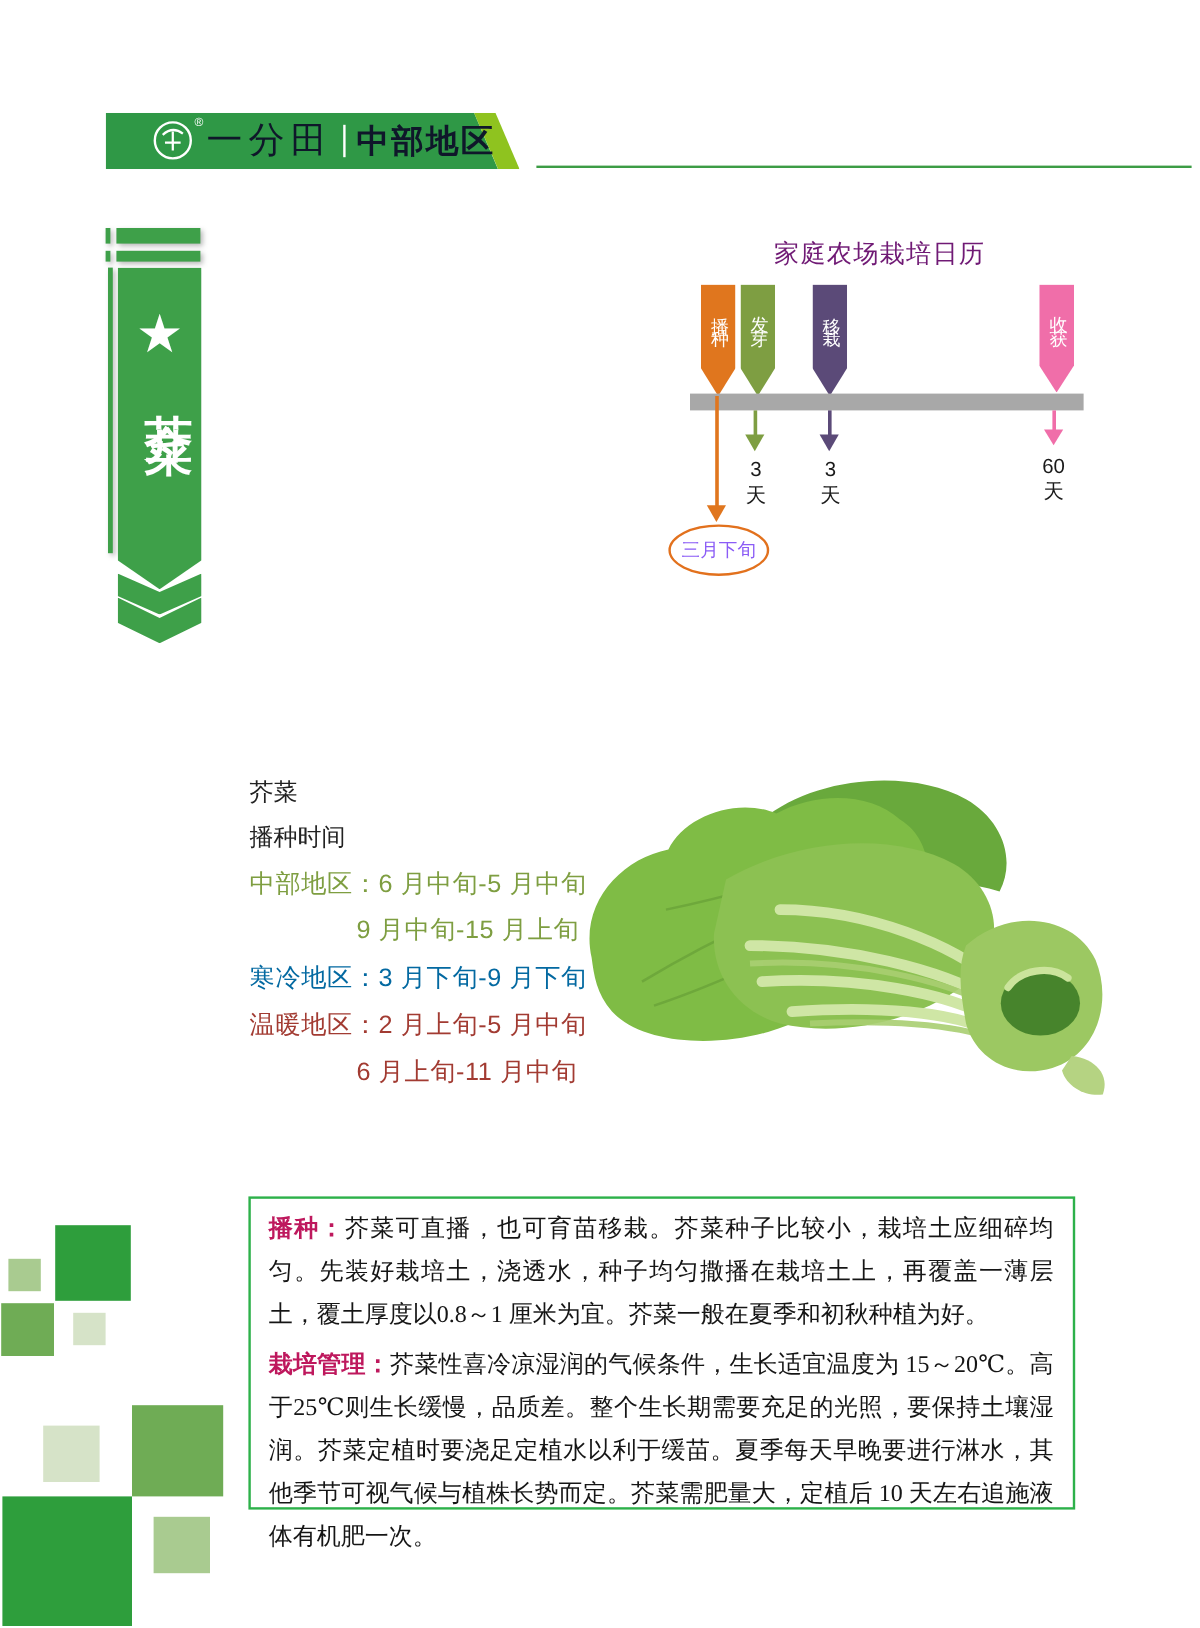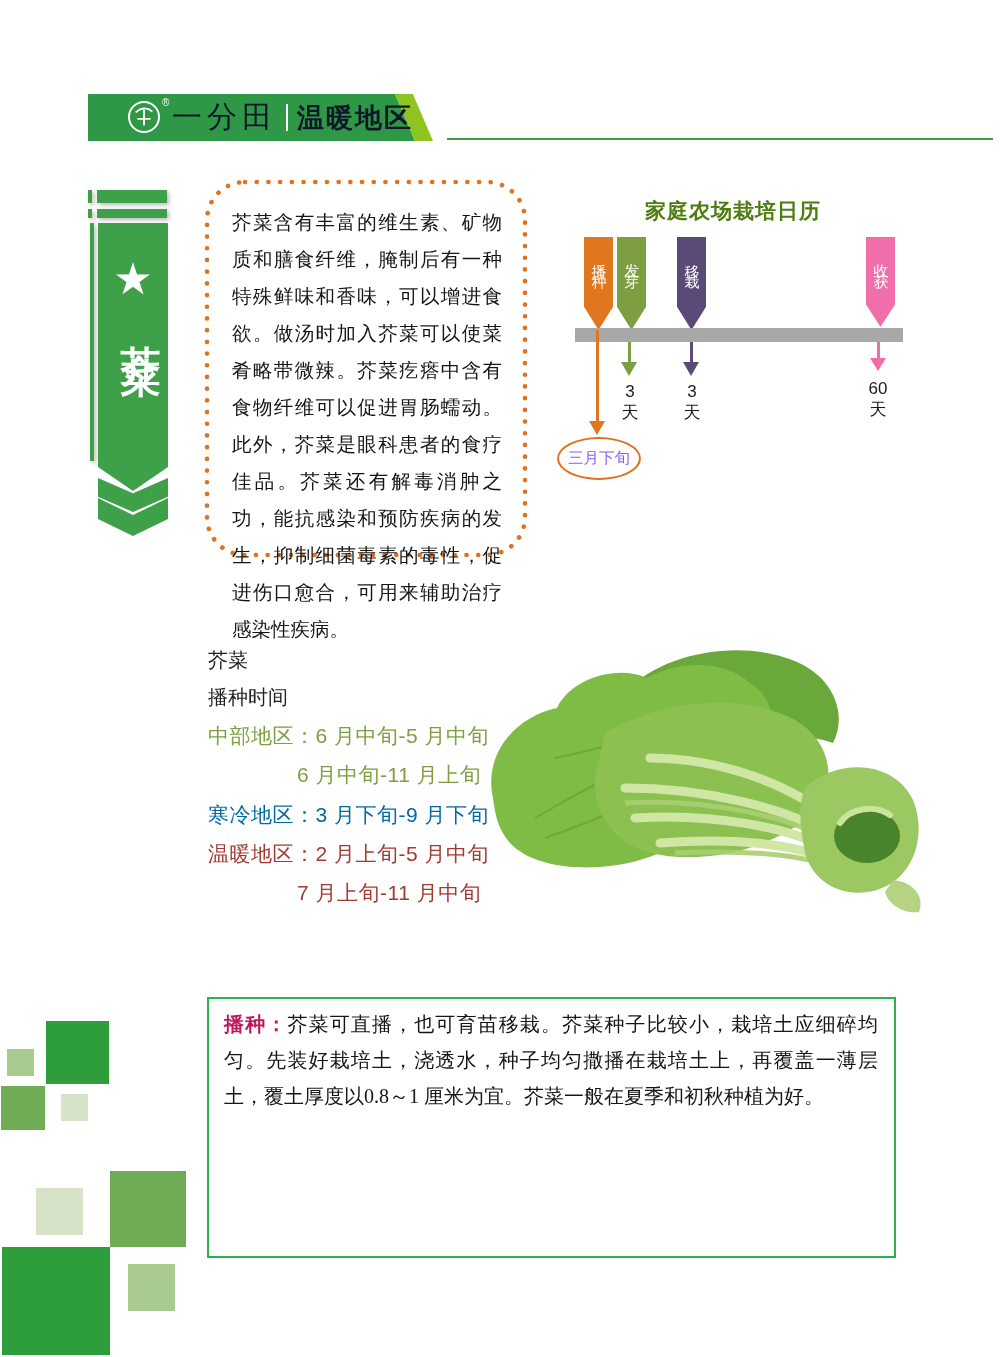--- a/index.html
+++ b/index.html
@@ -39,21 +39,21 @@
             clip-path:polygon(0 0,50% 45%,100% 0,100% 55%,50% 100%,0 55%);}
   .rb-chev2{left:10px;top:312px;width:70px;height:38px;
             clip-path:polygon(0 0,50% 45%,100% 0,100% 55%,50% 100%,0 55%);}
 
   
   .intro-box{left:203px;top:178px;width:326px;height:381px;}
   .intro-text{position:absolute;left:29px;right:27px;top:26px;font-size:19.5px;line-height:37px;
               text-align:justify;color:#151515;}
 
   
-  .cal-title{left:645px;top:197px;width:200px;font-size:21px;font-weight:700;color:#4d7c0f;letter-spacing:1px;}
+  .cal-title{left:645px;top:197px;width:200px;font-size:21px;font-weight:400;color:#701a75;letter-spacing:1px;}
   .stage{position:absolute;top:237px;width:29px;height:93px;
          clip-path:polygon(0 0,100% 0,100% 75%,50% 100%,0 75%);display:flex;justify-content:center;}
   .stage-label{writing-mode:vertical-rl;text-orientation:upright;color:#fff;font-size:15px;
                letter-spacing:10px;margin-top:15px;font-weight:500;}
   .timeline{left:575px;top:328px;width:328px;height:14px;background:#A8A8A8;}
   .aline{position:absolute;width:3px;}
   .ahead{position:absolute;width:0;height:0;border-left:8.5px solid transparent;border-right:8.5px solid transparent;}
   .day{position:absolute;width:44px;text-align:center;font-size:17px;line-height:21px;color:#1a1a1a;font-weight:500;}
   .note-ellipse{left:557px;top:437px;width:84px;height:43px;border:2.5px solid #E2711D;border-radius:50%;
                 display:flex;align-items:center;justify-content:center;font-size:15.5px;color:#8b5cf6;box-sizing:border-box;}
@@ -90,45 +90,39 @@
   <div class="abs logo-circle">
     <svg viewBox="0 0 30 30" width="28" height="28" style="display:block;margin:0 auto;">
       <path d="M6,10 Q15,2 24,9" stroke="#fff" stroke-width="2" fill="none"></path>
       <path d="M15,7 L15,24 M8,17 L22,17" stroke="#fff" stroke-width="2" fill="none"></path>
     </svg>
   </div>
   <div class="abs logo-reg">®</div>
   <div class="abs brand-row">
     <span class="brand-name">一分田</span>
     <span class="brand-div"></span>
-    <span class="brand-suffix">温暖地区</span>
+    <span class="brand-suffix">中部地区</span>
   </div>
 
   <div class="abs ribbon">
     <div class="rb rb-sliver1"></div>
     <div class="rb rb-bar1"></div>
     <div class="rb rb-sliver2"></div>
     <div class="rb rb-bar2"></div>
     <div class="rb rb-bodysliver"></div>
     <div class="rb rb-body">
       <div style="width:100%;">
         <div class="rb-star">★</div>
         <span class="rb-title">芥菜</span>
       </div>
     </div>
     <div class="rb rb-chev1"></div>
     <div class="rb rb-chev2"></div>
   </div>
 
-  <div class="abs intro-box">
-    <svg width="326" height="381" style="position:absolute;left:0;top:0;">
-      <rect x="4" y="4" width="318" height="373" rx="38" ry="38" fill="none" stroke="#E2711D" stroke-width="4.6" stroke-linecap="round" stroke-dasharray="0.1 11.6"></rect>
-    </svg>
-    <div class="intro-text serif">芥菜含有丰富的维生素、矿物质和膳食纤维，腌制后有一种特殊鲜味和香味，可以增进食欲。做汤时加入芥菜可以使菜肴略带微辣。芥菜疙瘩中含有食物纤维可以促进胃肠蠕动。此外，芥菜是眼科患者的食疗佳品。芥菜还有解毒消肿之功，能抗感染和预防疾病的发生，抑制细菌毒素的毒性，促进伤口愈合，可用来辅助治疗感染性疾病。</div>
-  </div>
 
   <div class="abs cal-title serif">家庭农场栽培日历</div>
 
   <div class="stage" style="left:584px;background:#E0761E;">
     <span class="stage-label">播种</span>
   </div>
   <div class="stage" style="left:617px;background:#7E9E42;">
     <span class="stage-label">发芽</span>
   </div>
   <div class="stage" style="left:677px;background:#5B4A78;">
@@ -163,24 +157,24 @@
   <div class="day" style="left:856px;top:378px;">
     <div>60</div>
     <div>天</div>
   </div>
 
   <div class="abs note-ellipse">三月下旬</div>
 
   <div class="abs sow-name serif">芥菜</div>
   <div class="abs sow-title serif">播种时间</div>
   <div class="sline sl0">中部地区：6 月中旬-5 月中旬</div>
-  <div class="sline sl1">6 月中旬-11 月上旬</div>
+  <div class="sline sl1">9 月中旬-15 月上旬</div>
   <div class="sline sl2">寒冷地区：3 月下旬-9 月下旬</div>
   <div class="sline sl3">温暖地区：2 月上旬-5 月中旬</div>
-  <div class="sline sl4">7 月上旬-11 月中旬</div>
+  <div class="sline sl4">6 月上旬-11 月中旬</div>
 
   <svg class="abs" viewBox="0 0 455 300" style="left:475px;top:638px;width:455px;height:300px;">
     <path d="M150,55 C190,10 280,0 330,28 C360,45 372,78 358,105 C330,95 300,98 270,110 L190,120 Z" fill="#69A93C"></path>
     <path d="M18,160 C8,115 42,78 82,70 C95,42 140,26 172,40 C205,22 250,22 275,45 C300,60 305,95 290,125 C270,170 220,205 165,222 C120,235 60,232 35,205 C22,190 20,175 18,160 Z" fill="#7FBC45"></path>
     <path d="M60,180 C110,150 170,120 240,95 M80,120 C130,110 180,95 225,80 M70,200 C130,180 190,150 250,120" stroke="#5E9432" stroke-width="2" fill="none" opacity="0.5"></path>
     <path d="M130,95 C190,60 270,55 320,82 C355,102 365,145 338,175 C300,210 230,228 175,215 C140,205 118,175 120,140 Z" fill="#8CC152"></path>
     <g stroke="#CFE6A5" stroke-width="9" stroke-linecap="round" fill="none">
       <path d="M150,150 C230,150 310,170 352,195"></path>
       <path d="M160,180 C240,175 315,190 350,210"></path>
       <path d="M185,205 C255,200 320,205 352,222"></path>
@@ -193,20 +187,23 @@
     <path d="M330,150 C365,118 420,124 438,162 C452,196 440,240 402,252 C368,262 338,244 330,215 C326,192 322,170 330,150 Z" fill="#9CC862"></path>
     <ellipse cx="392" cy="198" rx="33" ry="27" fill="#47842C"></ellipse>
     <path d="M365,185 C375,170 400,166 415,177" stroke="#CBE49C" stroke-width="6" fill="none" stroke-linecap="round"></path>
     <path d="M418,242 C438,244 450,258 444,274 C430,276 414,268 410,254 Z" fill="#B5D382"></path>
   </svg>
 
   <div class="abs care-box">
     <p class="care-p serif">
       <span class="care-label">播种：</span><span>芥菜可直播，也可育苗移栽。芥菜种子比较小，栽培土应细碎均匀。先装好栽培土，浇透水，种子均匀撒播在栽培土上，再覆盖一薄层土，覆土厚度以0.8～1 厘米为宜。芥菜一般在夏季和初秋种植为好。</span>
     </p>
+    <p class="care-p serif">
+      <span class="care-label">栽培管理：</span><span>芥菜性喜冷凉湿润的气候条件，生长适宜温度为 15～20℃。高于25℃则生长缓慢，品质差。整个生长期需要充足的光照，要保持土壤湿润。芥菜定植时要浇足定植水以利于缓苗。夏季每天早晚要进行淋水，其他季节可视气候与植株长势而定。芥菜需肥量大，定植后 10 天左右追施液体有机肥一次。</span>
+    </p>
   </div>
 
   <div class="sq sq-dark" style="left:46px;top:1021px;width:63px;height:63px;"></div>
   <div class="sq sq-light" style="left:7px;top:1049px;width:27px;height:27px;"></div>
   <div class="sq sq-med" style="left:1px;top:1086px;width:44px;height:44px;"></div>
   <div class="sq sq-pale" style="left:61px;top:1094px;width:27px;height:27px;"></div>
   <div class="sq sq-pale" style="left:36px;top:1188px;width:47px;height:47px;"></div>
   <div class="sq sq-med" style="left:110px;top:1171px;width:76px;height:76px;"></div>
   <div class="sq sq-dark" style="left:2px;top:1247px;width:108px;height:108px;"></div>
   <div class="sq sq-light" style="left:128px;top:1264px;width:47px;height:47px;"></div>

